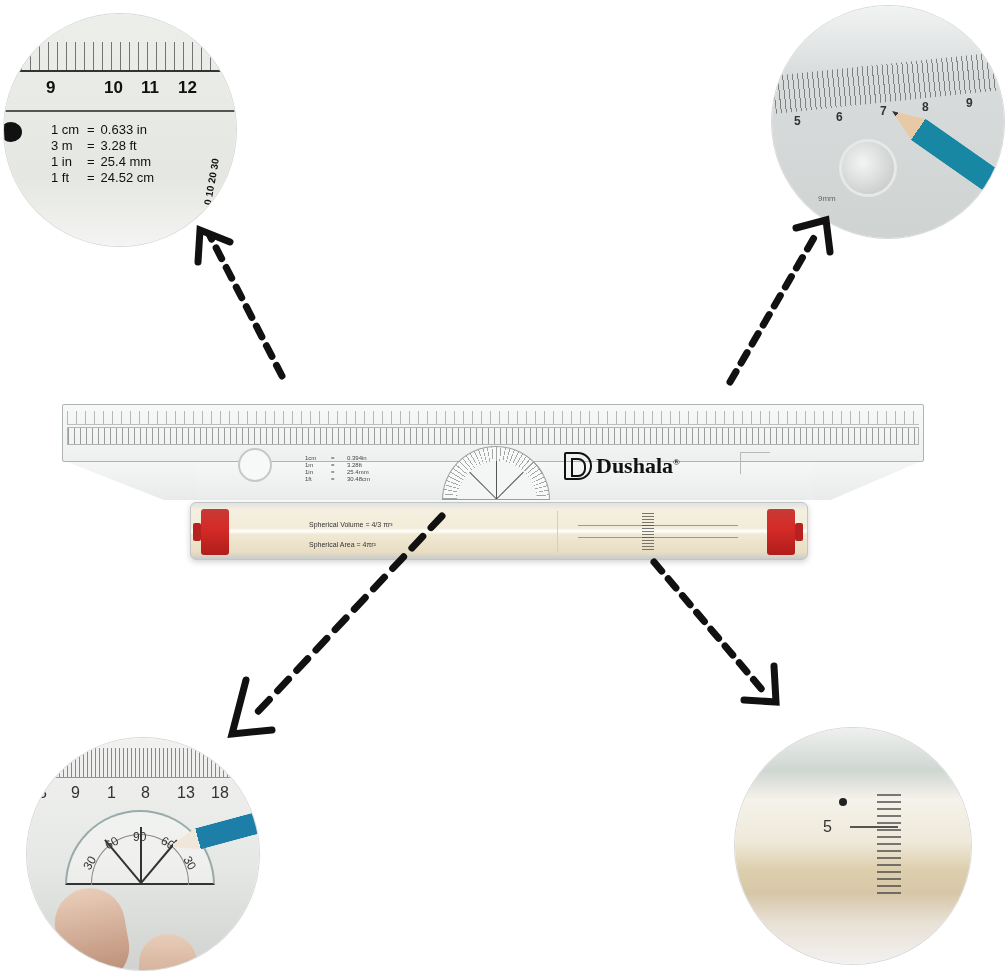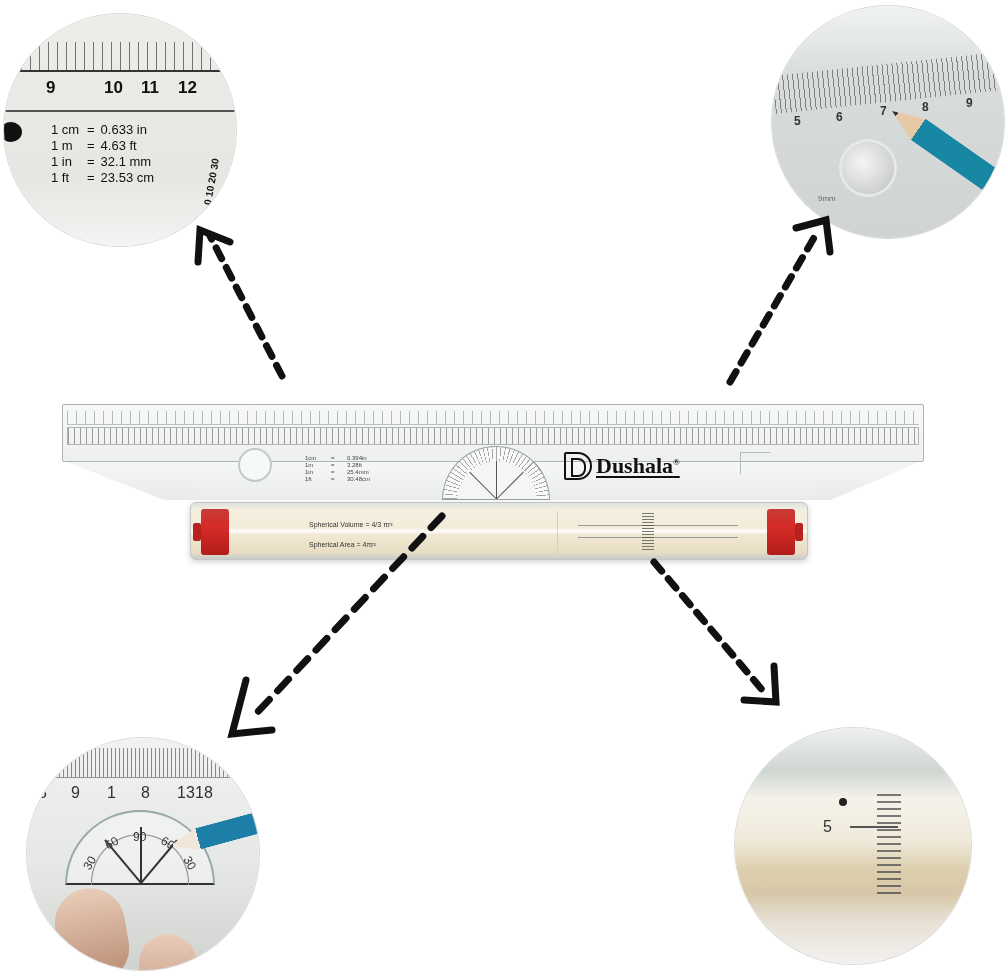--- a/index.html
+++ b/index.html
@@ -66,21 +66,21 @@
   .ruler-body .tri-r { position: absolute; right: 0; top: 0; width: 110px; height: 40px; background: linear-gradient(180deg,#f5f6f6,#e9ebeb); clip-path: polygon(0 0,100% 0,15% 100%,0 100%); }
   .knob-hole { position: absolute; left: 238px; top: 448px; width: 34px; height: 34px; border-radius: 50%; border: 2px solid #c5c9c9; background: #f7f8f8; }
   .conv-mini { position: absolute; left: 305px; top: 455px; font-size: 6px; line-height: 7px; color: #444; display: grid; grid-template-columns: 26px 16px 40px; }
   .protractor { position: absolute; left: 442px; top: 446px; width: 108px; height: 54px; border-radius: 54px 54px 0 0; border: 1px solid #9aa0a0; background: rgba(250,250,250,.9); overflow: hidden; }
   .protractor .ticks { position: absolute; inset: 0; border-radius: 54px 54px 0 0; background: repeating-conic-gradient(from -90deg at 50% 100%, #6a6f6f 0 1deg, transparent 1deg 5deg); opacity: .6; }
   .protractor .cover { position: absolute; left: 14px; top: 14px; width: 80px; height: 40px; border-radius: 40px 40px 0 0; background: #f4f5f5; }
   .protractor .ln { position: absolute; left: 53px; bottom: 0; width: 1px; height: 38px; background: #555; transform-origin: bottom; }
   .brand { position: absolute; left: 564px; top: 452px; display: flex; align-items: center; gap: 4px; }
   .brand-logo { width: 28px; height: 28px; border: 2.5px solid #111; border-radius: 2px 14px 14px 2px; position: relative; }
   .brand-logo::after { content: ""; position: absolute; left: 5px; top: 4px; width: 11px; height: 15px; border: 2px solid #111; border-radius: 0 8px 8px 0; }
-  .brand-name { font-family: "Liberation Serif", serif; font-size: 22px; font-weight: bold; text-decoration: underline; text-decoration-thickness: 2px; text-underline-offset: 3px; }
+  .brand-name { font-family: "Liberation Serif", serif; font-size: 22px; font-weight: bold; text-decoration-thickness: 2px; text-underline-offset: 3px; }
   .brand-reg { font-size: 9px; vertical-align: super; }
   .clip-mark { position: absolute; left: 740px; top: 452px; width: 30px; height: 22px; border-left: 1px solid #b5b9b9; border-top: 1px solid #b5b9b9; }
 
   .roller { position: absolute; left: 190px; top: 502px; width: 618px; height: 58px; border-radius: 6px; background: linear-gradient(180deg,#dfe2e2 0%,#f4efdf 12%,#f3ecda 45%,#ffffff 50%,#f1e9d4 56%,#e8ddc3 88%,#c9cccc 100%); box-shadow: 0 2px 6px rgba(0,0,0,.18); border: 1px solid #c3c6c6; }
   .cap { position: absolute; top: 6px; width: 28px; height: 46px; background: linear-gradient(180deg,#c73a37,#d62b27 40%,#b01d1b); border-radius: 3px; }
   .cap-l { left: 10px; } .cap-r { right: 12px; }
   .nub { position: absolute; top: 20px; width: 8px; height: 18px; background: #b72220; border-radius: 2px; }
   .nub-l { left: 2px; } .nub-r { right: 4px; }
   .formula { position: absolute; font-size: 7px; color: #333; white-space: nowrap; }
   .roll-window { position: absolute; left: 366px; top: 8px; width: 200px; height: 42px; border-left: 1px solid #d1cfc6; }
@@ -100,33 +100,33 @@
   <span class="tl-num" style="left:174px">12</span>
   <div class="tl-rule"></div>
   <div class="tl-blob"></div>
   <div class="tl-conv">
     <div>
         <span class="k">1 cm</span>
         <span>=</span>
         <span>0.633 in</span>
       </div>
     <div>
-        <span class="k">1 m</span>
-        <span>=</span>
-        <span>4.63 ft</span>
+        <span class="k">3 m</span>
+        <span>=</span>
+        <span>3.28 ft</span>
       </div>
     <div>
         <span class="k">1 in</span>
         <span>=</span>
-        <span>32.1 mm</span>
+        <span>25.4 mm</span>
       </div>
     <div>
         <span class="k">1 ft</span>
         <span>=</span>
-        <span>23.53 cm</span>
+        <span>24.52 cm</span>
       </div>
   </div>
   <span class="tl-side" style="top:190px">0 10 20 30</span>
 </div>
 
 <div class="circle c-tr">
   <div class="tr-strip"></div>
   <span class="tr-num" style="left:22px;top:108px">5</span>
   <span class="tr-num" style="left:64px;top:104px">6</span>
   <span class="tr-num" style="left:108px;top:98px">7</span>
@@ -137,21 +137,21 @@
   <div class="tr-pencil"></div>
 </div>
 
 <div class="circle c-bl">
   <div class="bl-scale"></div>
   <span class="bl-num" style="left:2px">13</span>
   <span class="bl-num" style="left:44px">9</span>
   <span class="bl-num" style="left:80px">1</span>
   <span class="bl-num" style="left:114px">8</span>
   <span class="bl-num" style="left:150px">13</span>
-  <span class="bl-num" style="left:168px">18</span>
+  <span class="bl-num" style="left:184px">18</span>
   <div class="bl-prot">
     <div class="inner"></div>
     <div class="ln" style="transform:rotate(-40deg)"></div>
     <div class="ln" style="transform:rotate(0deg)"></div>
     <div class="ln" style="transform:rotate(40deg)"></div>
   </div>
   <span class="bl-deg" style="left:56px;top:118px;transform:rotate(-60deg)">30</span>
   <span class="bl-deg" style="left:78px;top:98px;transform:rotate(-30deg)">60</span>
   <span class="bl-deg" style="left:106px;top:92px">90</span>
   <span class="bl-deg" style="left:134px;top:98px;transform:rotate(30deg)">60</span>

